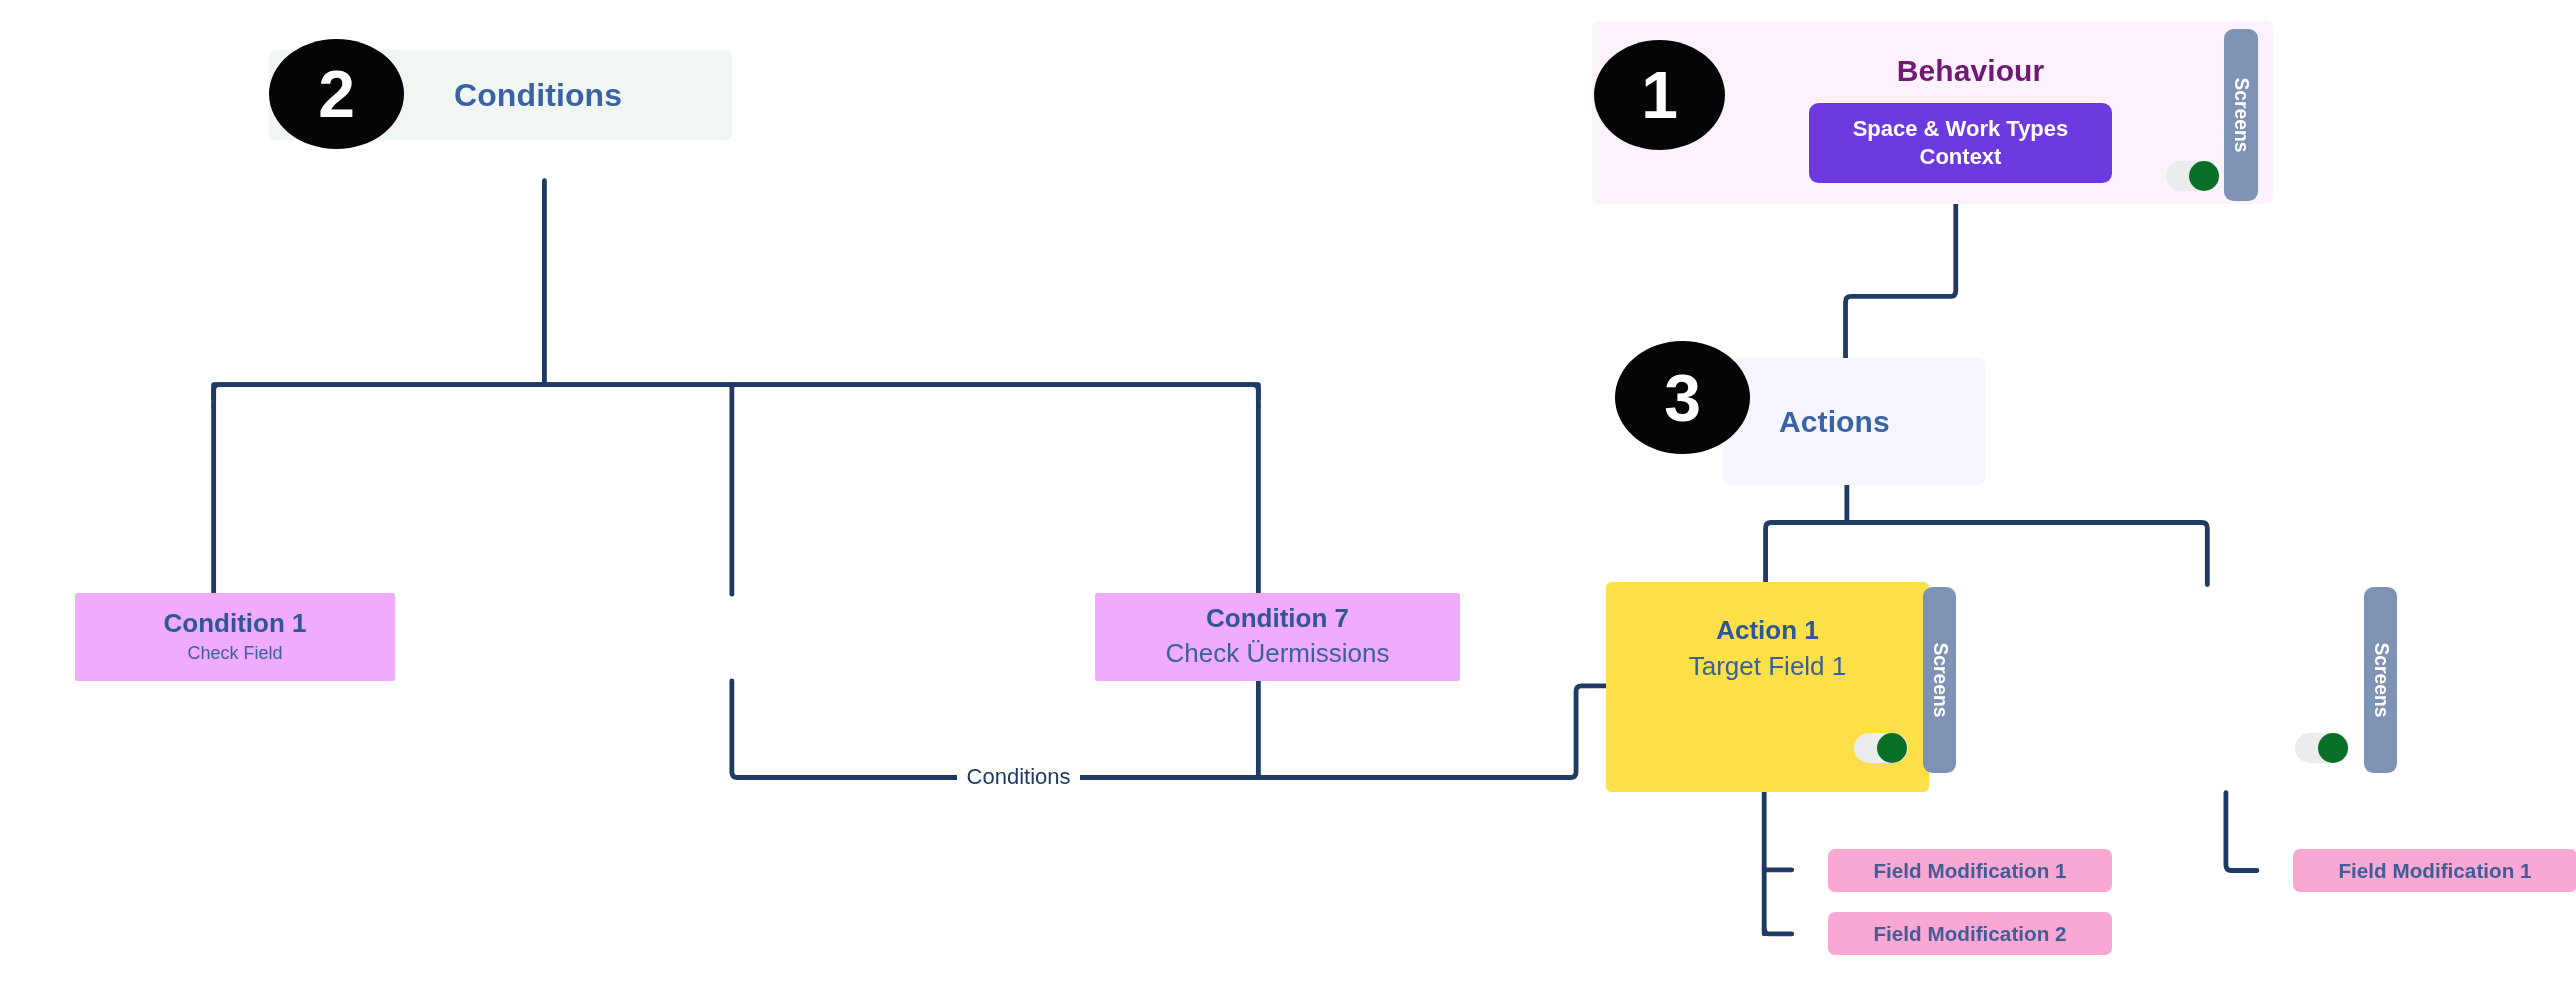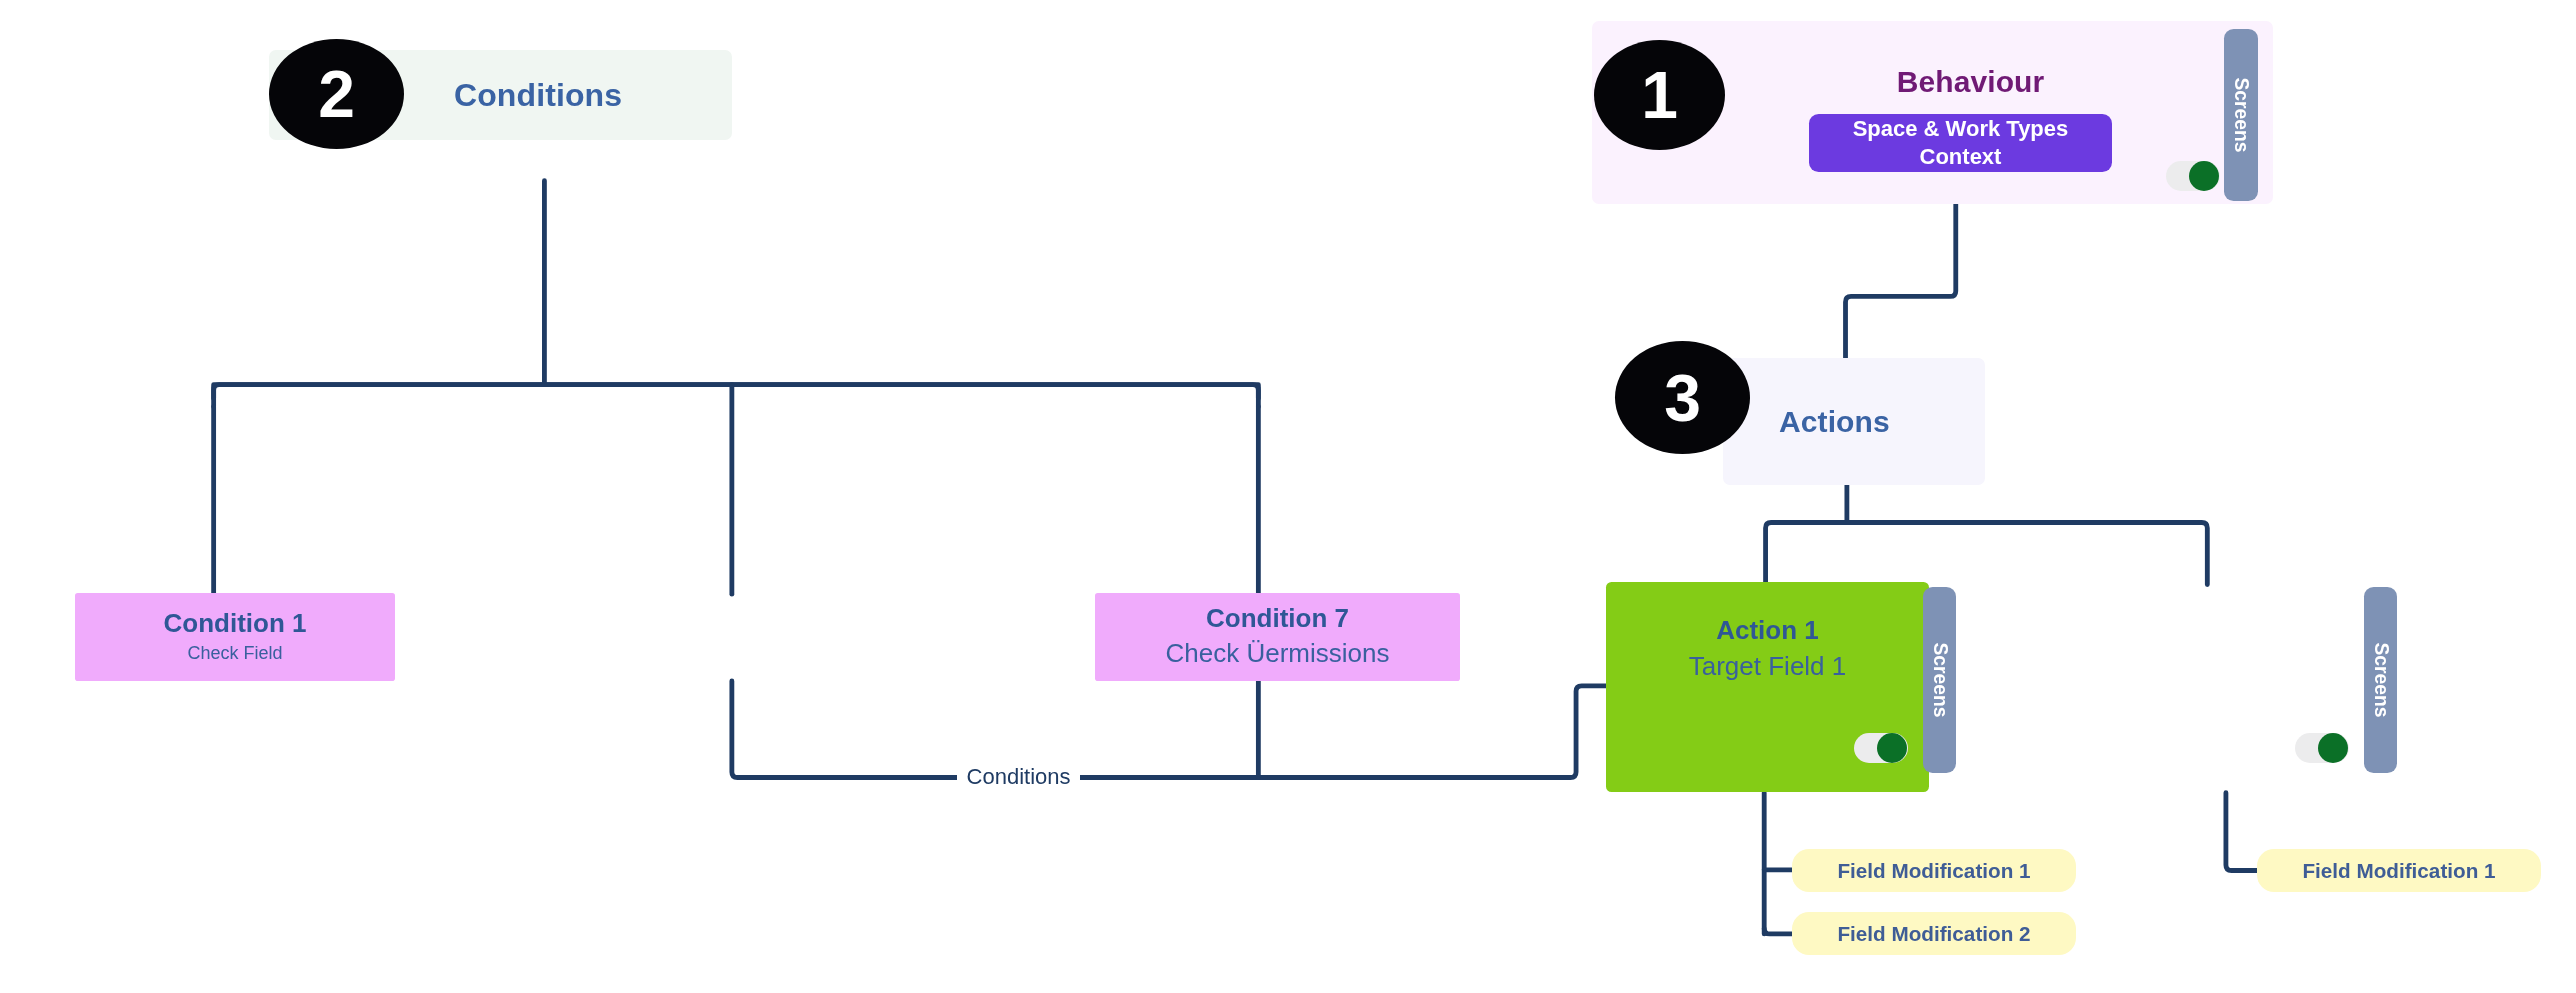--- a/index.html
+++ b/index.html
@@ -41,21 +41,21 @@
   }
 
   
   .card{
     position:absolute;border-radius:2.8px;display:flex;flex-direction:column;
     align-items:center;justify-content:center;z-index:2;
   }
   .card .name{font-weight:700;color:#2f5796;line-height:1.15;}
   .card .sub{color:#39609e;font-weight:400;line-height:1.2;}
   .card-condition{background:#f0abfc;margin-left:20px;}
-  .card-action{background:#84cc16;border-radius:5.5px;}
+  .card-action{background:#fde047;border-radius:5.5px;}
 
   
   .screens-tab{
     position:absolute;background:#7e92b5;border-radius:9.6px;
     display:flex;align-items:center;justify-content:center;z-index:4;
   }
   .screens-tab span{
     color:#ffffff;font-weight:700;white-space:nowrap;
     transform:rotate(90deg);
   }
@@ -66,23 +66,23 @@
     background:#ececed;border-radius:688px;position:relative;
     width:100%;height:100%;
   }
   .toggle .knob{
     position:absolute;border-radius:50%;background:#0b7027;
     top:50%;transform:translateY(-50%);
   }
 
   
   .chip{
-    position:absolute;background:#fef9c3;border-radius:17px;
+    position:absolute;background:#f9a8d4;border-radius:7px;
     display:flex;align-items:center;justify-content:center;
-    color:#3f5d96;font-weight:700;z-index:3;
+    color:#3f5d96;font-weight:700;z-index:3;margin-left:36px;
   }
 
   
   .edge-label{
     position:absolute;background:#ffffff;color:#1f3b63;
     padding:0 9.6px;z-index:3;white-space:nowrap;
   }
 </style>
 </head>
 <body>
@@ -133,21 +133,21 @@
   <div class="card card-condition" style="left:1075px;top:593px;width:365px;height:88px;">
     <div class="name" style="font-size:26px;">Condition 7</div>
     <div class="sub" style="font-size:26px;margin-top:4.1px;">Check Üermissions</div>
   </div>
 
   <div class="edge-label" style="left:957px;top:761px;font-size:22px;line-height:32px;">Conditions</div>
 
   <div class="stage stage-behaviour">
     <div class="stage-box" style="left:1592px;top:20.7px;width:681px;height:183px;align-items:center;">
       <div class="stage-title" style="font-size:30px;margin-top:12.4px;margin-left:76px;">Behaviour</div>
-      <div class="context-chip" style="width:303px;height:58px;font-size:22px;margin-top:15px;margin-left:56px;padding:0 0;box-sizing:border-box;">Space &amp; Work Types Context</div>
+      <div class="context-chip" style="width:303px;height:80px;font-size:22px;margin-top:15px;margin-left:56px;padding:0 0;box-sizing:border-box;">Space &amp; Work Types Context</div>
     </div>
 
     <div class="stage-badge" style="left:1594px;top:40px;width:131px;height:110px;font-size:66px;">
       <span>1</span>
     </div>
 
     <div class="screens-tab" style="left:2224px;top:29px;width:34px;height:172px;">
       <span style="font-size:19.3px;">Screens</span>
     </div>
 

